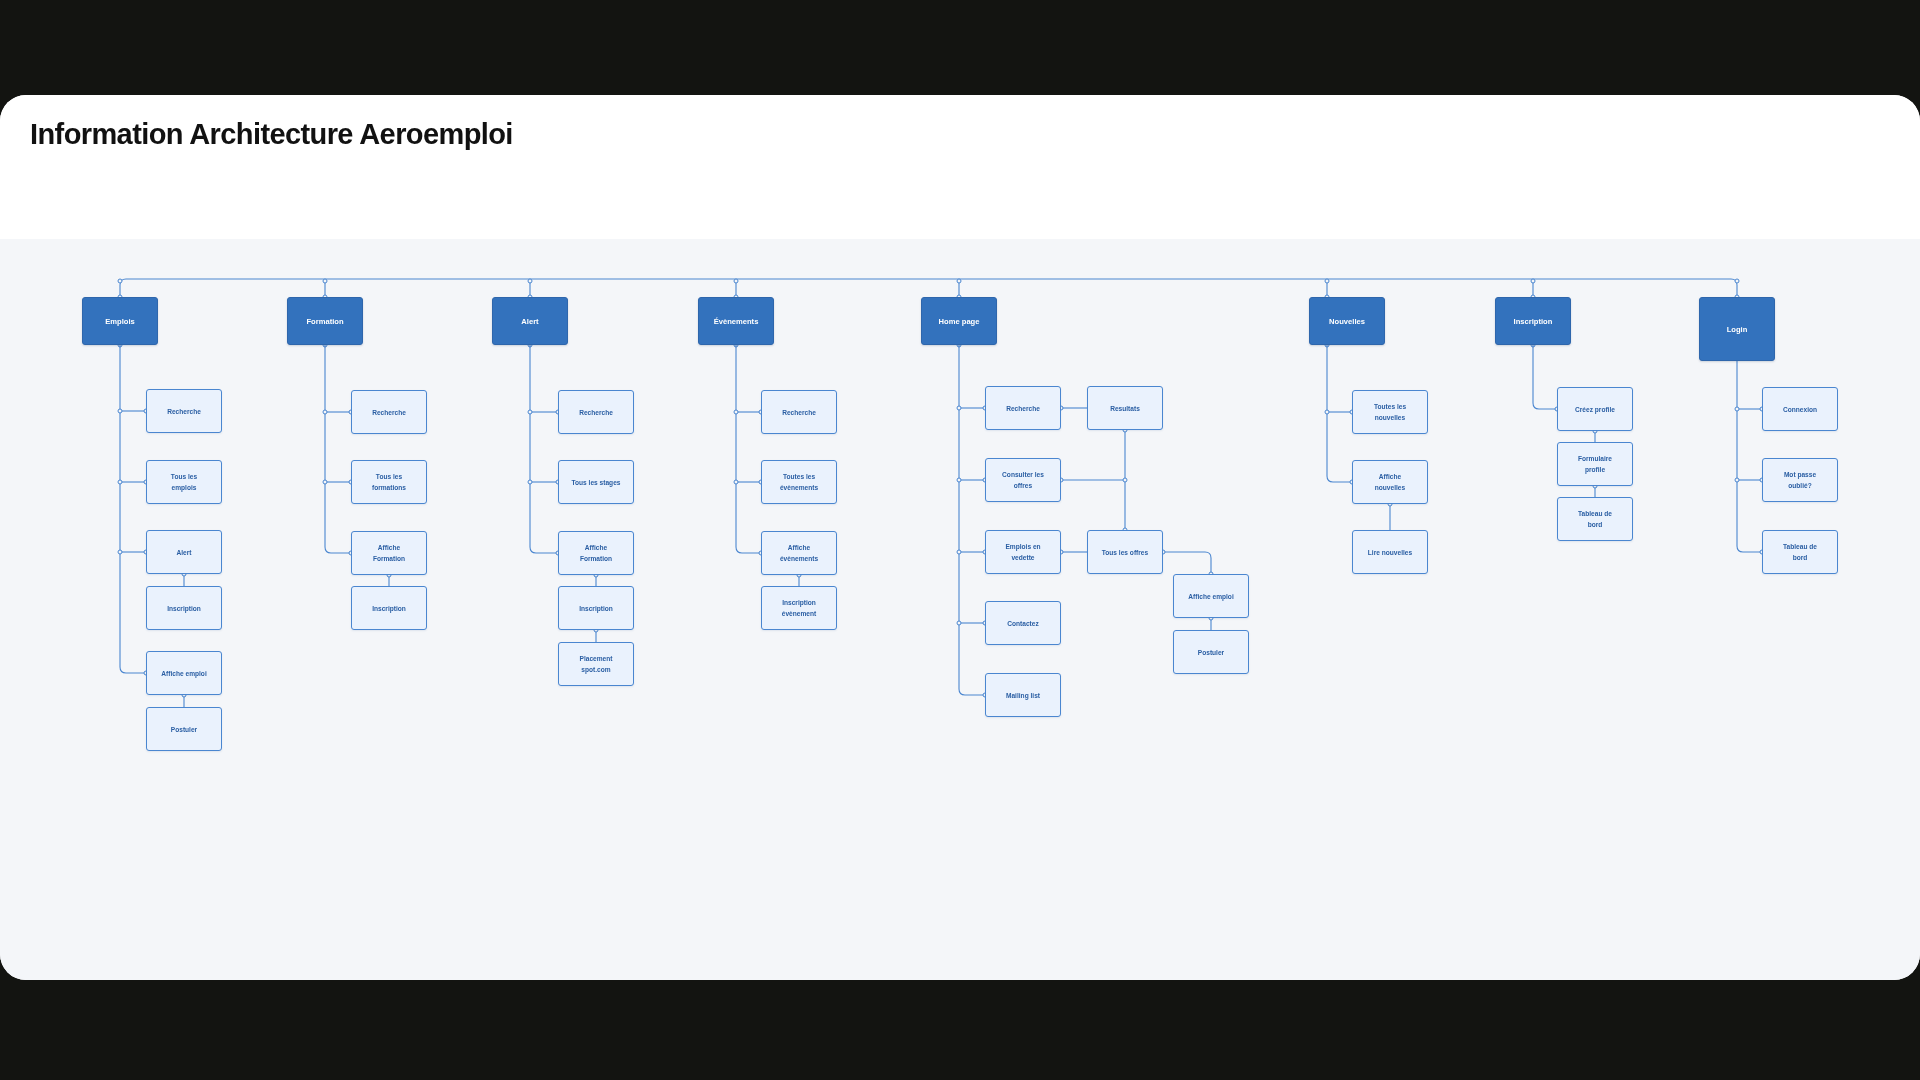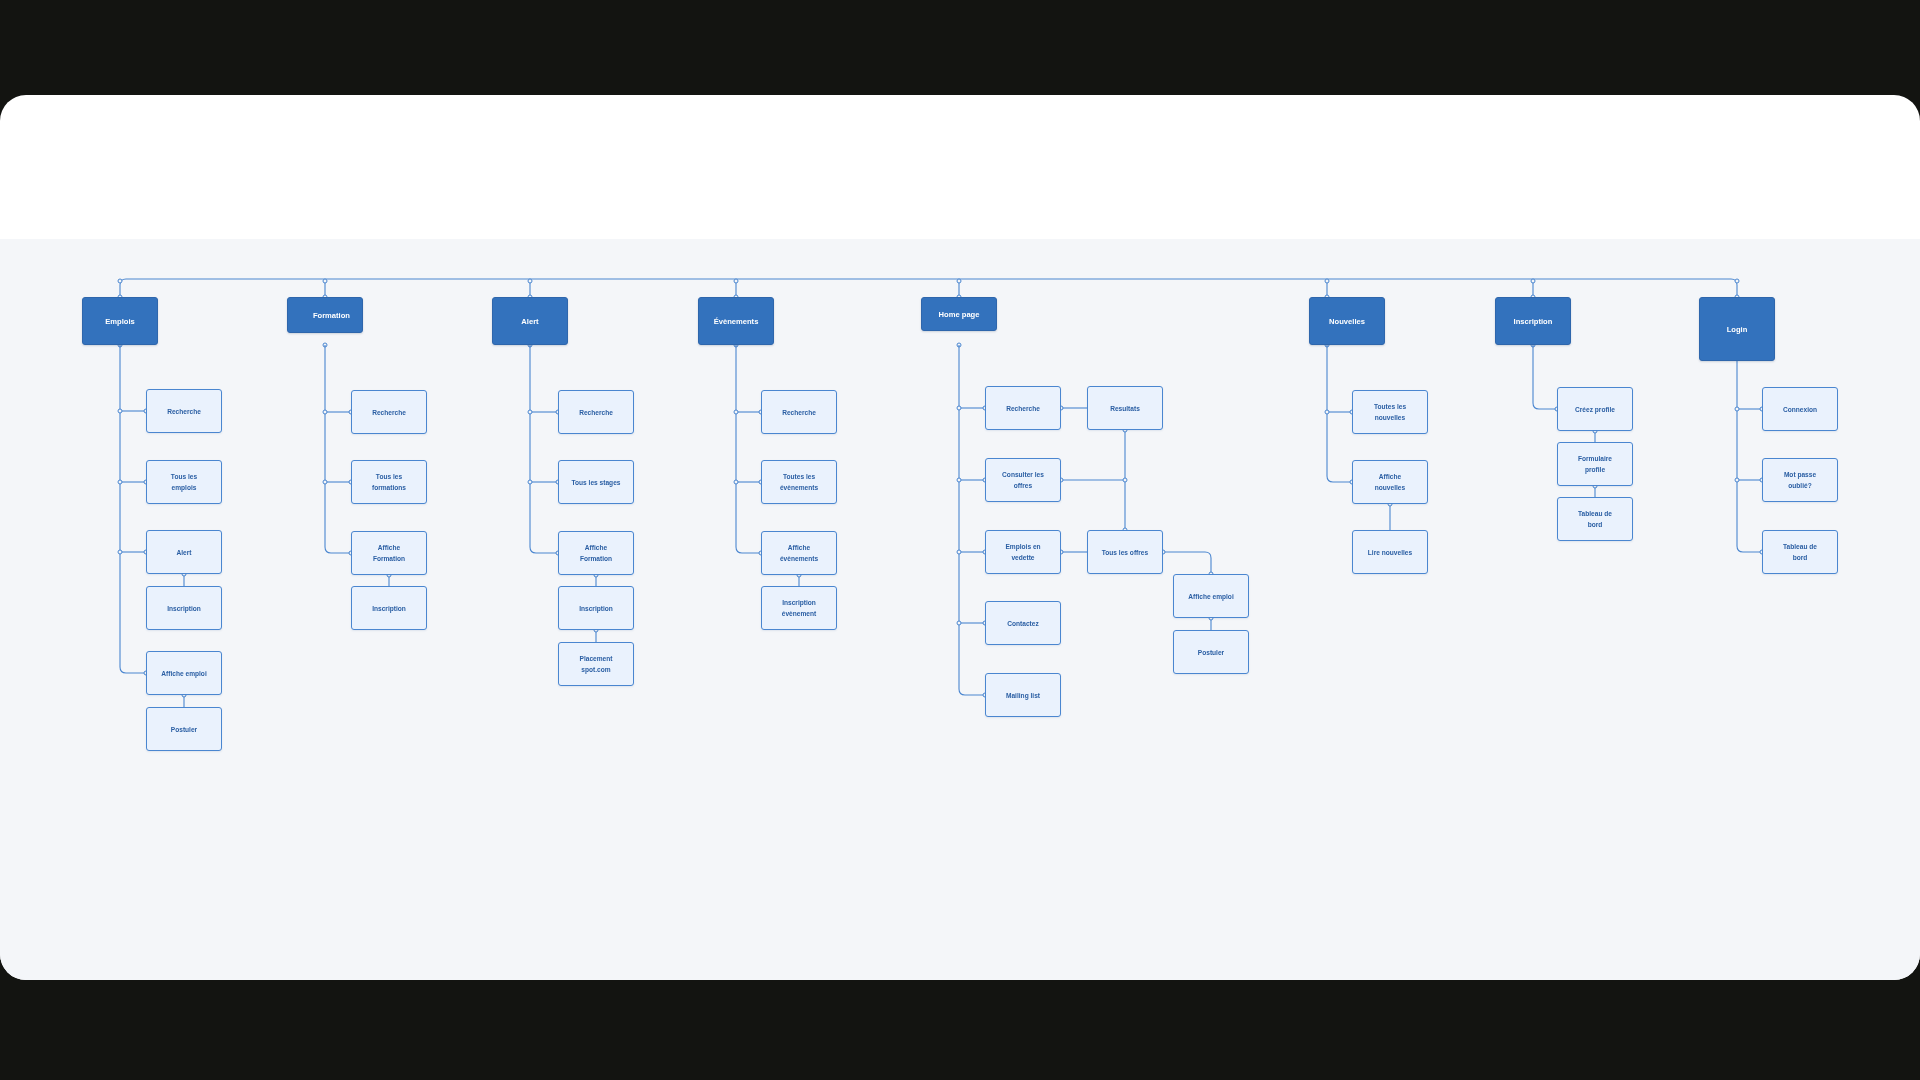--- a/index.html
+++ b/index.html
@@ -101,20 +101,23 @@
     font-size: 6.6px;
     font-weight: bold;
     box-shadow: 0 1px 2px rgba(40,80,140,0.10);
   }
 </style>
 </head>
 <body>
 
 <div id="app">
 
+  <div class="header">
+    <div class="page-title">Information Architecture Aeroemploi</div>
+  </div>
   <div class="meta-row" id="meta-row">
       <div class="meta-block" style="position: absolute; left: 0px; top: 0px;">
         <div class="meta-label">Name</div>
         <div class="meta-value">Jean-Seb</div>
       </div>
       <div class="meta-block" style="position: absolute; left: 117px; top: 0px;">
         <div class="meta-label">Client</div>
         <div class="meta-value">Aeroemploi</div>
       </div>
       <div class="meta-block" style="position: absolute; left: 236px; top: 0px;">
@@ -254,30 +257,30 @@
         <path d="M1125 191 L1125 291" fill="none" stroke="#4a86d0" stroke-width="1.1"></path>
         <circle cx="1125" cy="191" r="2" fill="#f4f6f9" stroke="#4a86d0" stroke-width="1"></circle>
         <circle cx="1125" cy="291" r="2" fill="#f4f6f9" stroke="#4a86d0" stroke-width="1"></circle>
         <path d="M1061 241 L1125 241" fill="none" stroke="#4a86d0" stroke-width="1.1"></path>
         <circle cx="1061" cy="241" r="2" fill="#f4f6f9" stroke="#4a86d0" stroke-width="1"></circle>
         <circle cx="1125" cy="241" r="2" fill="#f4f6f9" stroke="#4a86d0" stroke-width="1"></circle>
       </svg>
   <div class="node root" style="left: 82px; top: 58px; width: 76px; height: 48px;">
         <span>Emplois</span>
       </div>
-      <div class="node root" style="left: 287px; top: 58px; width: 76px; height: 36px; justify-content: flex-end;">
+      <div class="node root" style="left: 287px; top: 58px; width: 76px; height: 48px;">
         <span>Formation</span>
       </div>
       <div class="node root" style="left: 492px; top: 58px; width: 76px; height: 48px;">
         <span>Alert</span>
       </div>
       <div class="node root" style="left: 698px; top: 58px; width: 76px; height: 48px;">
         <span>Évènements</span>
       </div>
-      <div class="node root" style="left: 921px; top: 58px; width: 76px; height: 34px;">
+      <div class="node root" style="left: 921px; top: 58px; width: 76px; height: 48px;">
         <span>Home page</span>
       </div>
       <div class="node root" style="left: 1289px; top: 58px; width: 76px; height: 48px; margin-left: 20px;">
         <span>Nouvelles</span>
       </div>
       <div class="node root" style="left: 1495px; top: 58px; width: 76px; height: 48px;">
         <span>Inscription</span>
       </div>
       <div class="node root" style="left: 1699px; top: 58px; width: 76px; height: 64px;">
         <span>Login</span>

